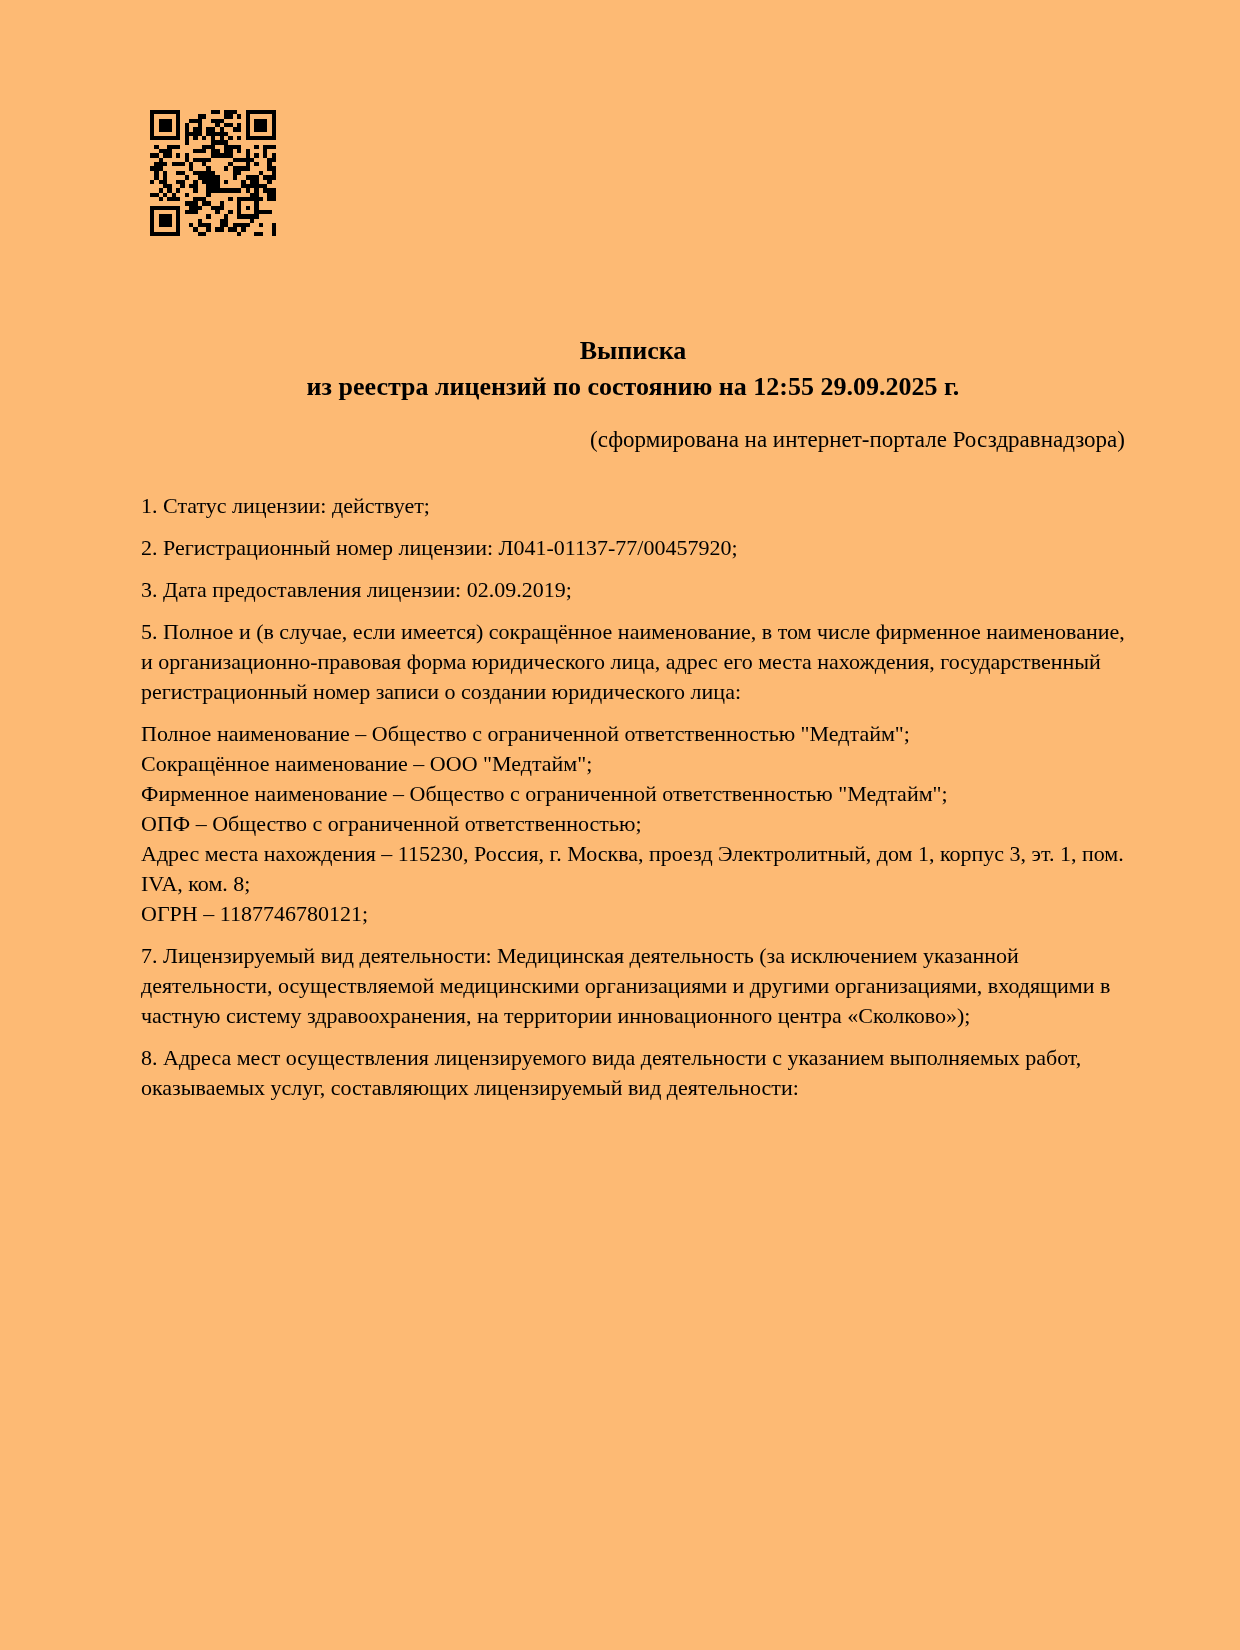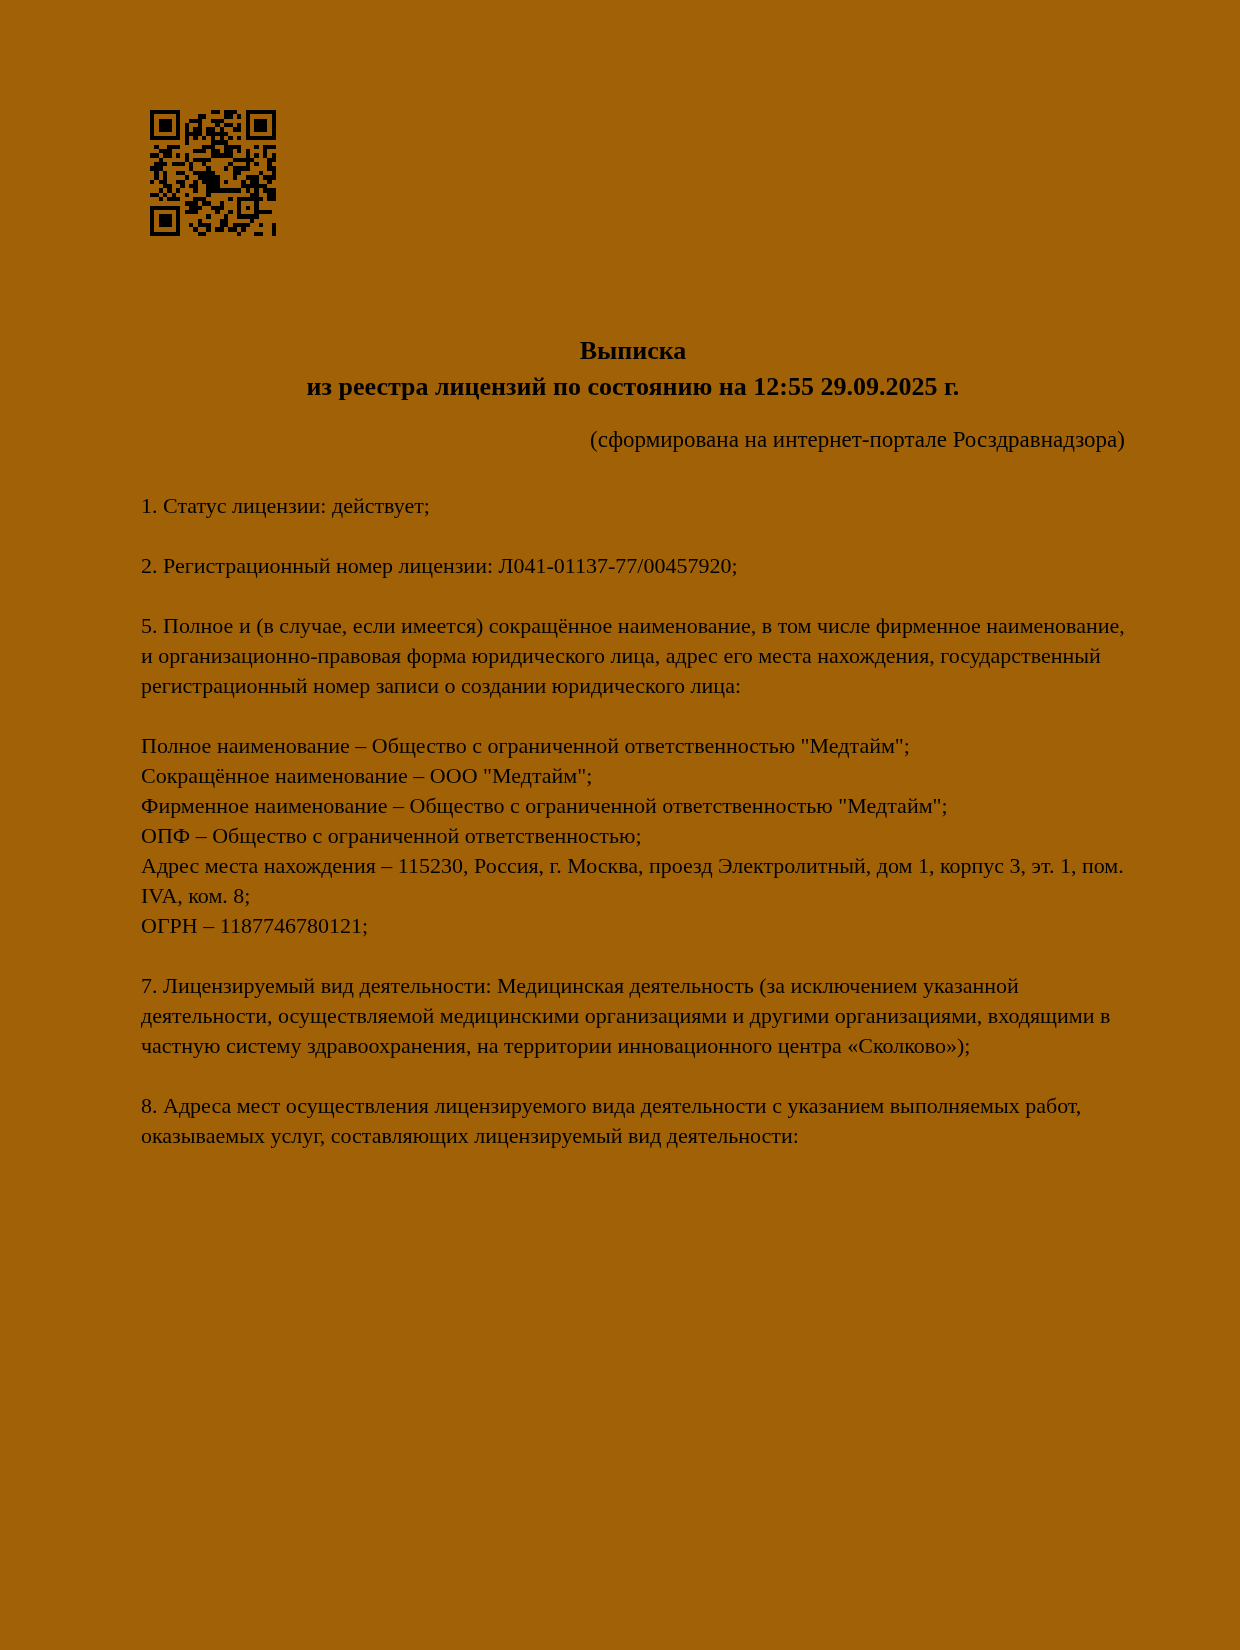--- a/index.html
+++ b/index.html
@@ -7,21 +7,21 @@
   body {
     width: 1240px;
     height: 1650px;
     font-family: "Liberation Serif", serif;
     color: #000000;
     position: relative;
   }
   .page {
     width: 1240px;
     height: 1650px;
-    background: #a16207;
+    background: #fdba74;
     overflow: hidden;
     position: relative;
   }
   .qr {
     position: absolute;
     left: 150px;
     top: 110px;
     width: 126px;
     height: 126px;
   }
@@ -45,21 +45,21 @@
     font-size: 23px;
     line-height: 26px;
   }
   .content {
     margin-top: 38px;
     font-size: 22px;
     line-height: 30px;
     text-align: left;
   }
   .content p {
-    margin-top: 30px;
+    margin-top: 12px;
     white-space: pre-line;
   }
 </style>
 </head>
 <body>
 
 <div class="page">
 
   <div class="qr">
     <svg id="qr-svg" viewBox="0 0 29 29" xmlns="http://www.w3.org/2000/svg">
@@ -465,20 +465,21 @@
     <div class="title-block">
       <div>Выписка</div>
       <div>из реестра лицензий по состоянию на 12:55 29.09.2025 г.</div>
     </div>
 
     <div class="subtitle">(сформирована на интернет-портале Росздравнадзора)</div>
 
     <div class="content">
       <p>1. Статус лицензии: действует;</p>
       <p>2. Регистрационный номер лицензии: Л041-01137-77/00457920;</p>
+      <p>3. Дата предоставления лицензии: 02.09.2019;</p>
       <p>5. Полное и (в случае, если имеется) сокращённое наименование, в том числе фирменное наименование, и организационно-правовая форма юридического лица, адрес его места нахождения, государственный регистрационный номер записи о создании юридического лица:</p>
       <p>Полное наименование – Общество с ограниченной ответственностью "Медтайм";
 Сокращённое наименование – ООО "Медтайм";
 Фирменное наименование – Общество с ограниченной ответственностью "Медтайм";
 ОПФ – Общество с ограниченной ответственностью;
 Адрес места нахождения – 115230, Россия, г. Москва, проезд Электролитный, дом 1, корпус 3, эт. 1, пом. IVA, ком. 8;
 ОГРН – 1187746780121;</p>
       <p>7. Лицензируемый вид деятельности: Медицинская деятельность (за исключением указанной деятельности, осуществляемой медицинскими организациями и другими организациями, входящими в частную систему здравоохранения, на территории инновационного центра «Сколково»);</p>
       <p>8. Адреса мест осуществления лицензируемого вида деятельности с указанием выполняемых работ, оказываемых услуг, составляющих лицензируемый вид деятельности:</p>
     </div>

